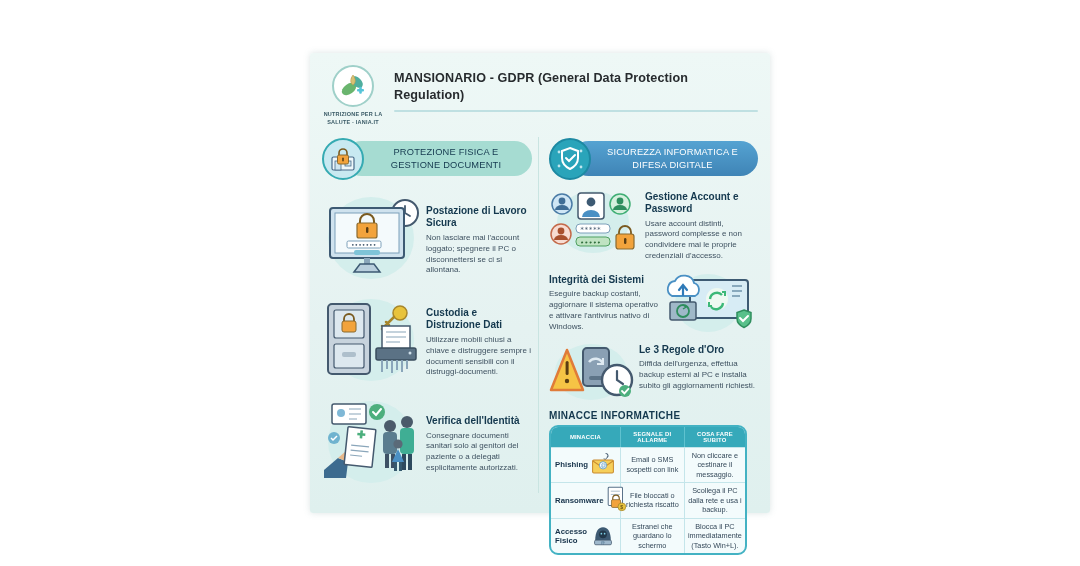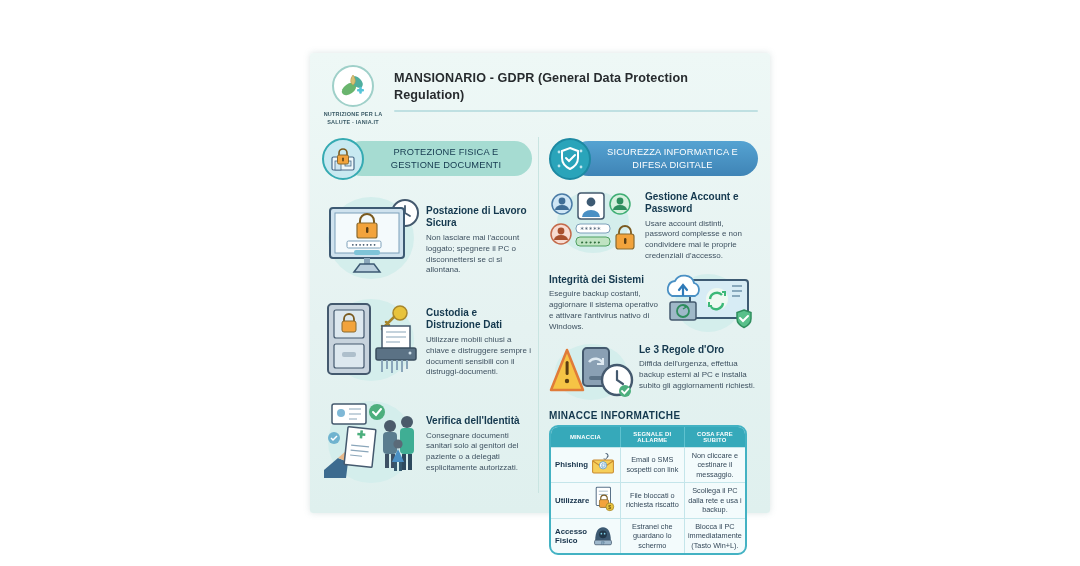--- a/index.html
+++ b/index.html
@@ -312,21 +312,21 @@
                     </svg>
                   </span>
                 </div>
               </td>
               <td>Email o SMS sospetti con link</td>
               <td>Non cliccare e cestinare il messaggio.</td>
             </tr>
             <tr>
               <td>
                 <div class="threat-cell">
-                  <span class="threat-name">Utilizzare</span>
+                  <span class="threat-name">Ransomware</span>
                   <span>
                     <svg width="24" height="26" viewBox="0 0 36 40">
                       <rect x="6" y="2" width="22" height="28" rx="1.5" fill="#ffffff" stroke="#5a7289" stroke-width="1.6"></rect>
                       <path d="M10 8 h14 M10 13 h14" stroke="#9fb4c4" stroke-width="1.3"></path>
                       <path d="M13 22 v-3 a5 5 0 0 1 10 0 v3" fill="none" stroke="#7a5a1f" stroke-width="1.8"></path>
                       <rect x="11" y="21" width="14" height="12" rx="2" fill="#f2a33c" stroke="#8a6a2f" stroke-width="1.2"></rect>
                       <circle cx="27" cy="32" r="6" fill="#e8c33c" stroke="#a8862a" stroke-width="1.2"></circle>
                       <text x="24.6" y="35" font-size="8" fill="#6e5414" font-weight="bold">$</text>
                     </svg>
                   </span>

